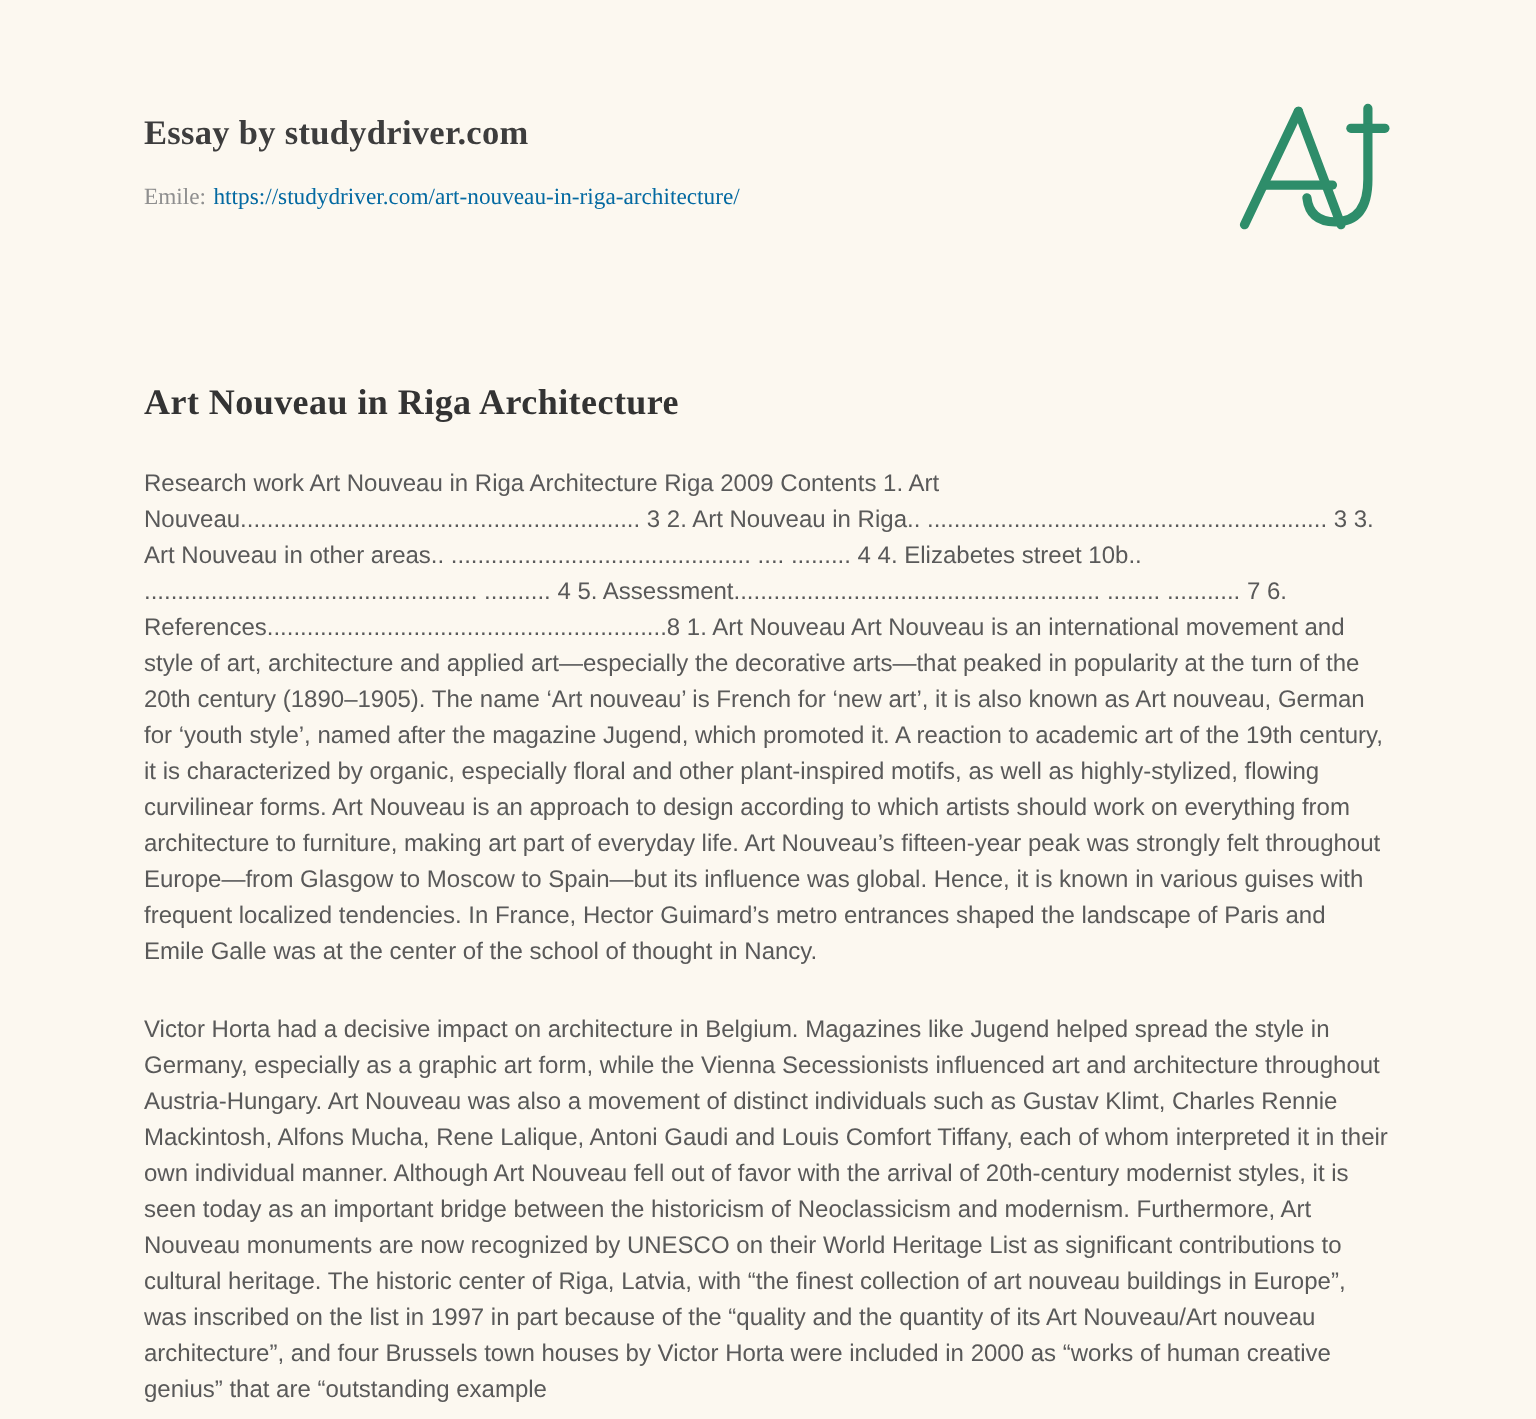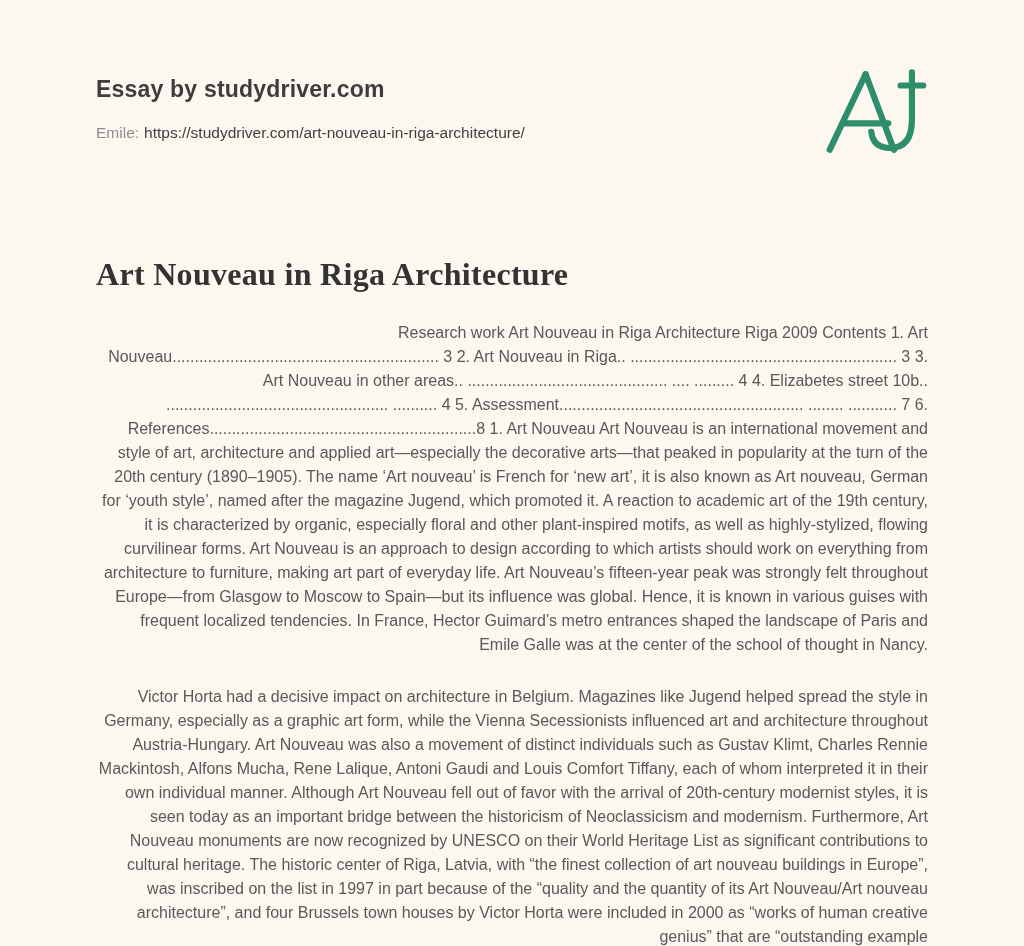--- a/index.html
+++ b/index.html
@@ -9,56 +9,57 @@
     height: 946px;
     background: #fcf8f0;
     font-family: "Liberation Sans", sans-serif;
     overflow: hidden;
   }
   .page { padding: 64px 96px 0 96px; }
   .header {
     display: flex;
     justify-content: space-between;
     align-items: flex-start;
+    font-family: Liberation Serif, serif;
   }
   .essay-title {
     font-size: 23px;
     font-weight: 700;
     color: #3d3d3d;
     margin: 12px 0 0 0;
     letter-spacing: 0.2px;
   }
   .source-line {
     margin-top: 21px;
     font-size: 15.5px;
     color: #8f8f8f;
   }
   .source-link {
-    color: #404040;
+    color: #0369a1;
     text-decoration: none;
     cursor: pointer;
     margin-left: 5px;
   }
   .logo { width: 104px; height: 96px; flex: 0 0 auto; }
   .logo svg { display: block; width: 104px; height: 96px; }
   .article-title {
     font-family: "Liberation Serif", serif;
-    font-size: 32px;
+    font-size: 24px;
     font-weight: 700;
     color: #333333;
     margin: 96px 0 0 0;
     letter-spacing: 0.3px;
   }
   .body-text {
     font-size: 16px;
     line-height: 24px;
     color: #595959;
     margin: 28px 0 0 0;
     overflow-wrap: break-word;
-    text-align: right;
+    text-align: left;
   }
   .body-text.second { }
 </style>
 </head>
 <body>
 
 <div class="page">
 
   <div class="header">
     <div class="header-left">

